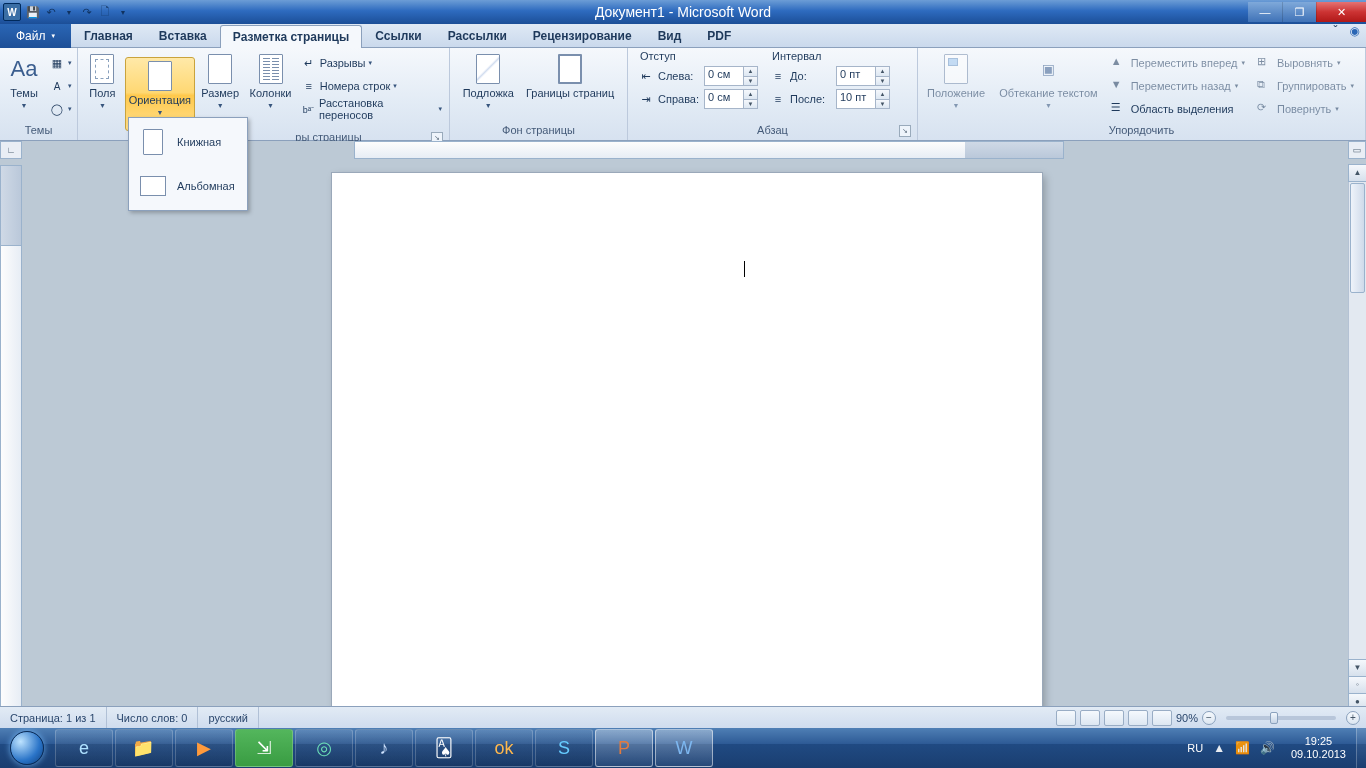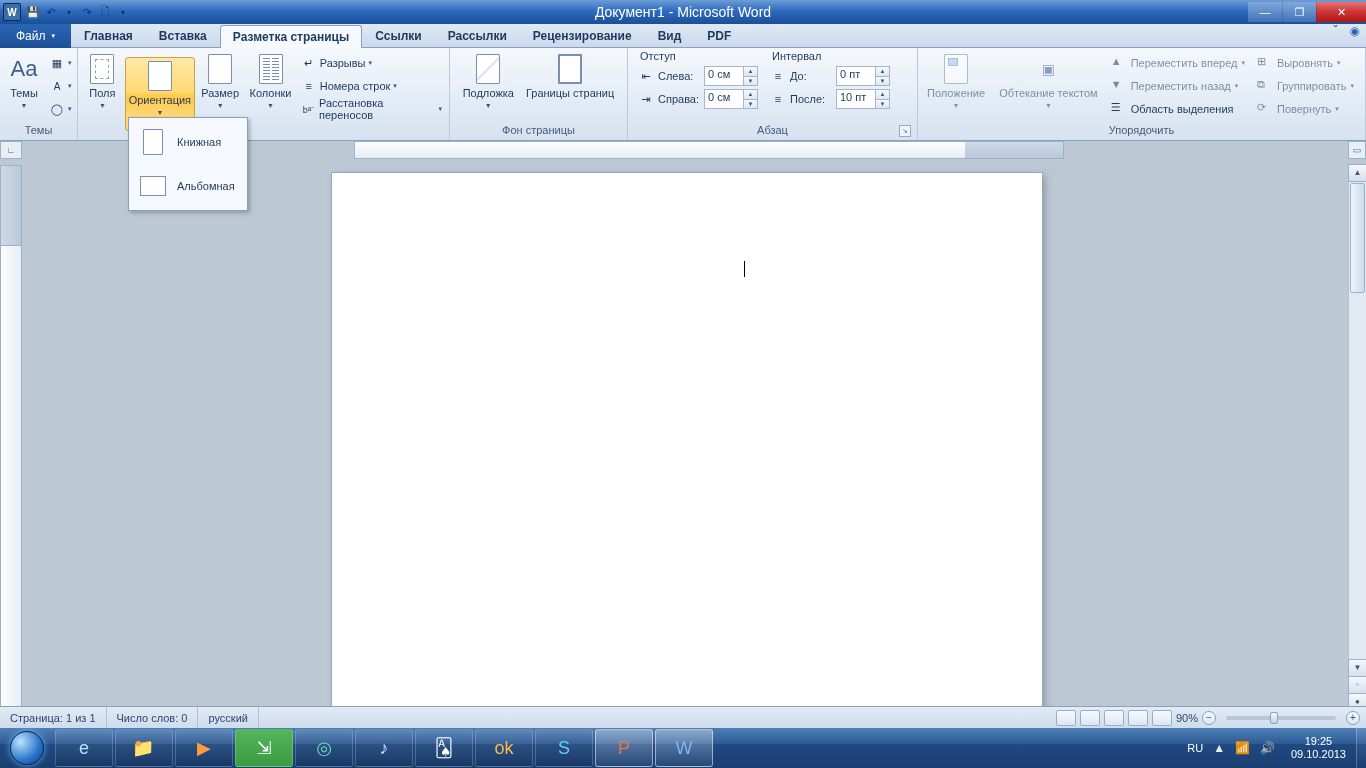--- a/index.html
+++ b/index.html
@@ -221,20 +221,21 @@
             <span>Номера строк</span>
             <span class="dd">▾</span>
           </div>
         <div class="smallrow">
             <span class="ic" style="font-size:9px;">bᵃ⁻</span>
             <span>Расстановка переносов</span>
             <span class="dd">▾</span>
           </div>
       </div>
     </div>
+    <div class="group-label"><span style="padding-left:130px;">ры страницы</span><span class="dlg">↘</span></div>
   </div>
 
   <div class="group" style="width:178px;">
     <div class="group-content" style="justify-content:center;">
       <div class="bigbtn">
         <div class="ic">
             <div class="pg" style="background:linear-gradient(135deg,#fff 45%,#d3def0 50%,#fff 55%);"></div>
           </div>
         <span class="lbl">Подложка</span>
           <span class="dd">▼</span>

